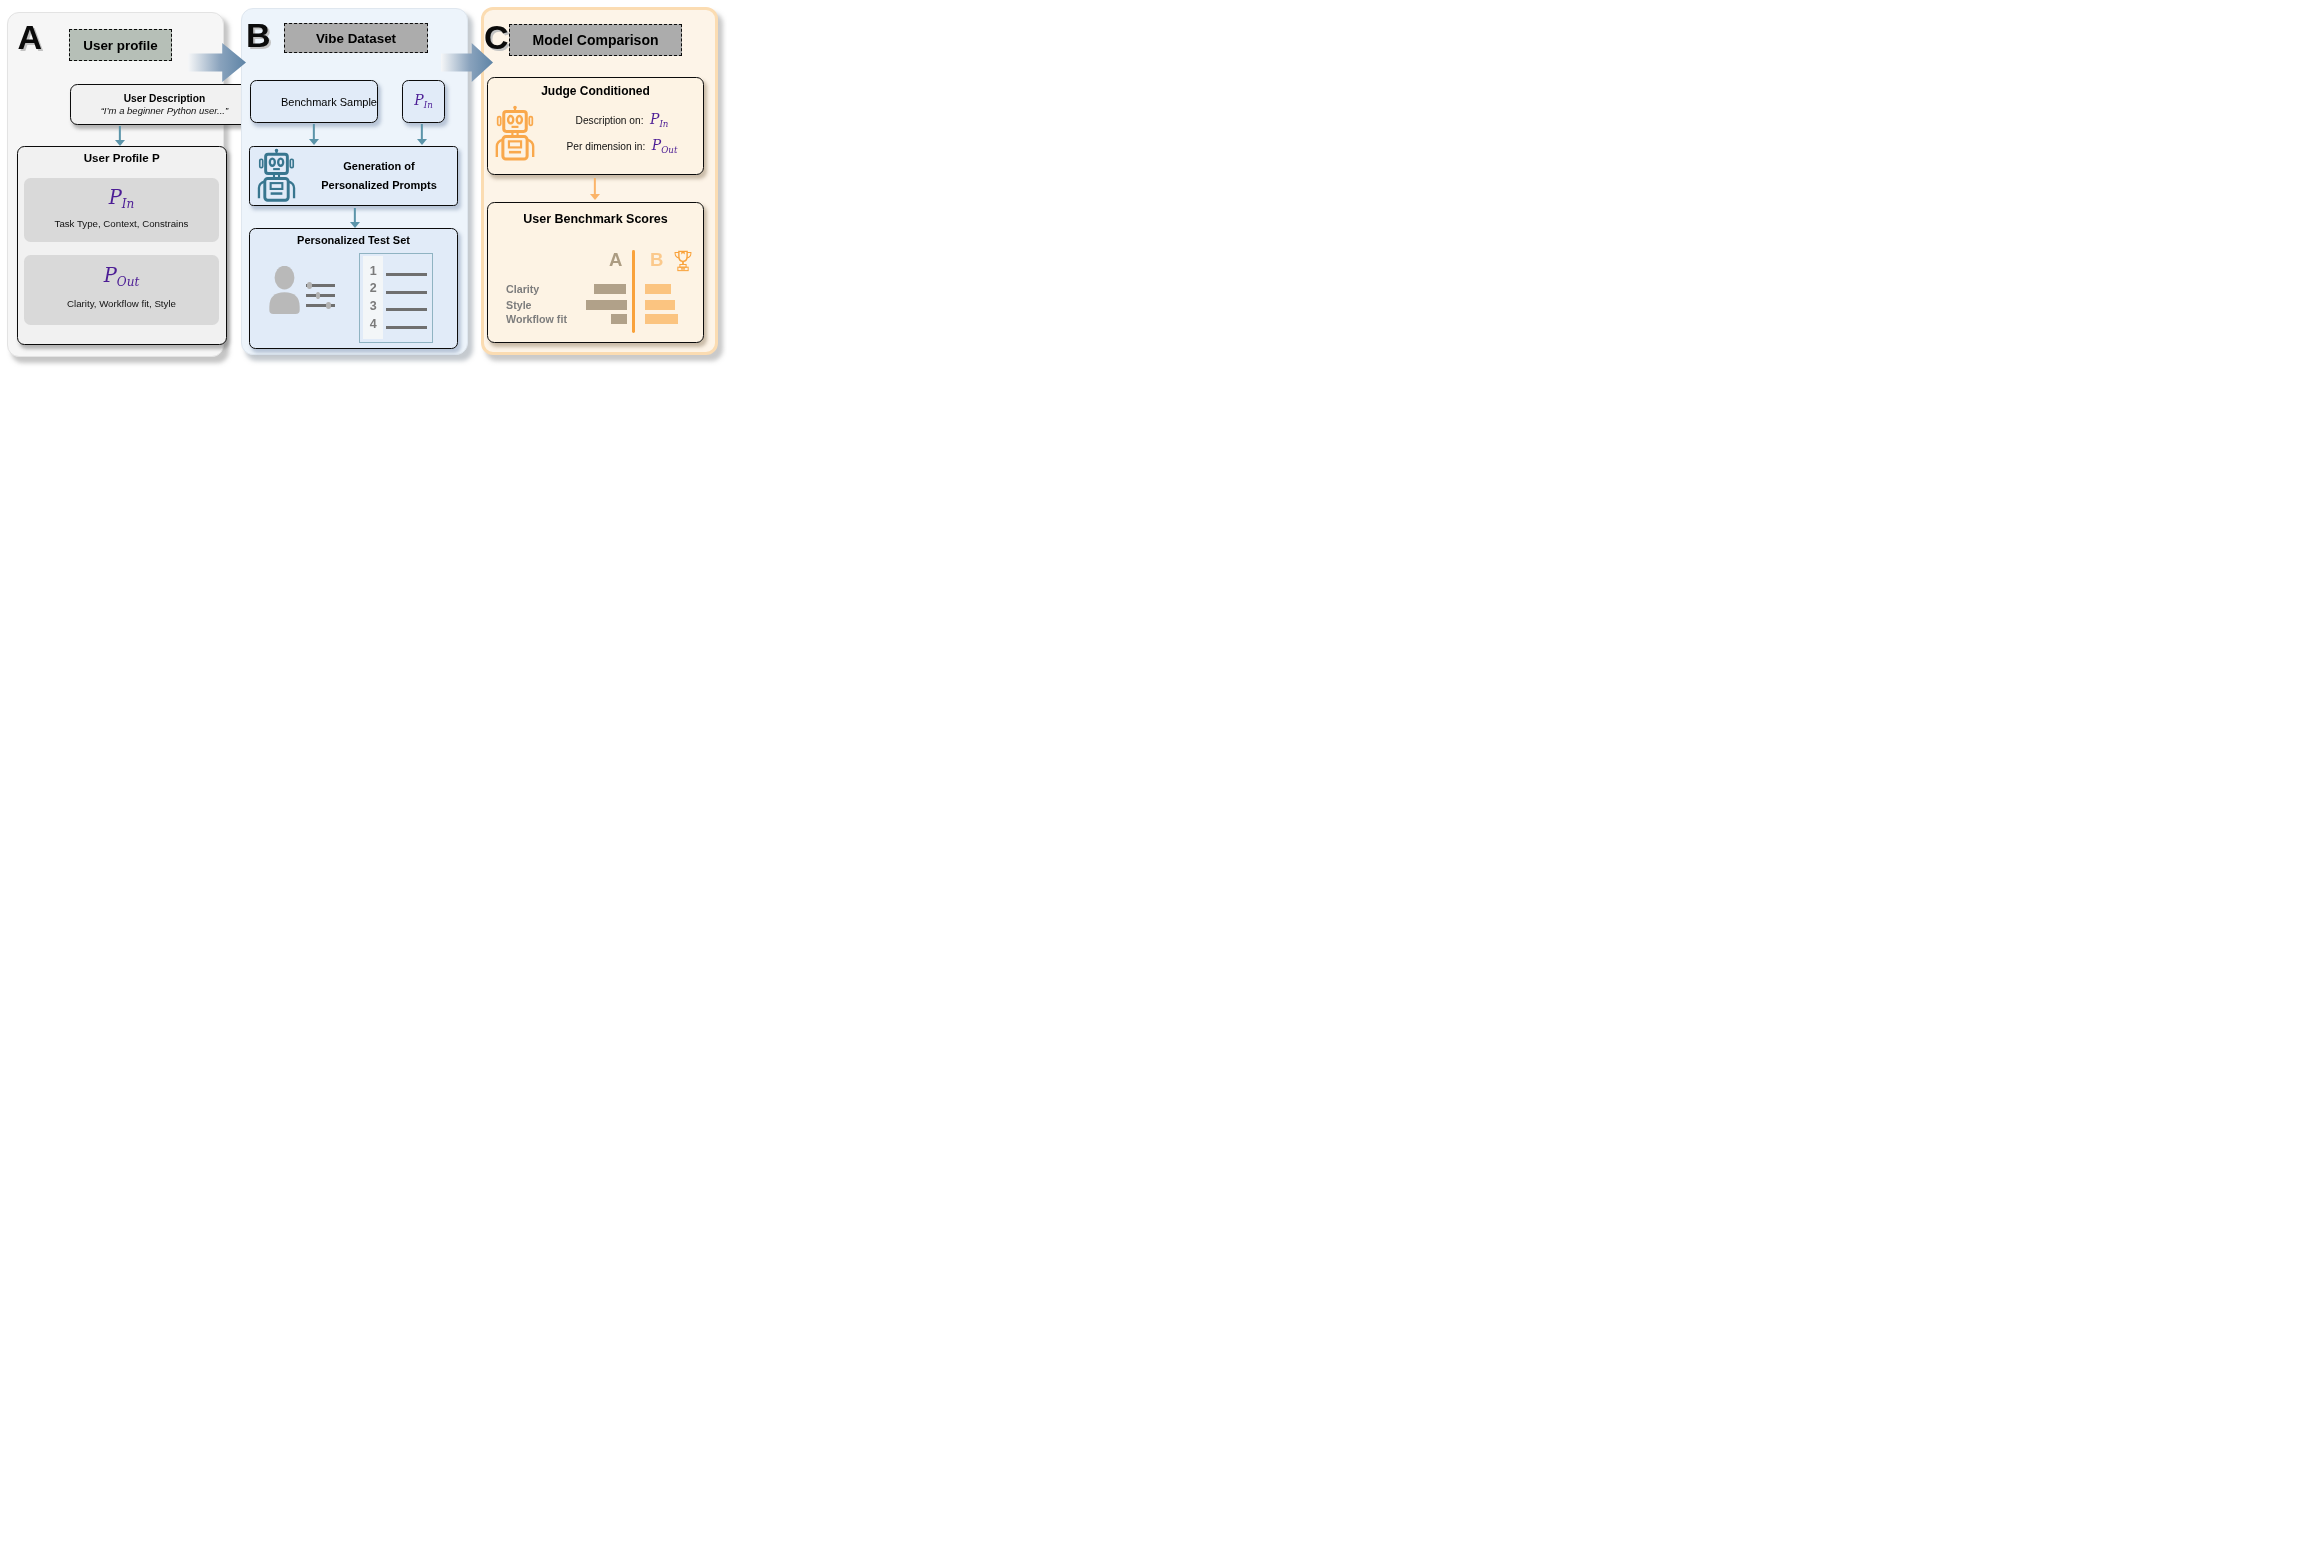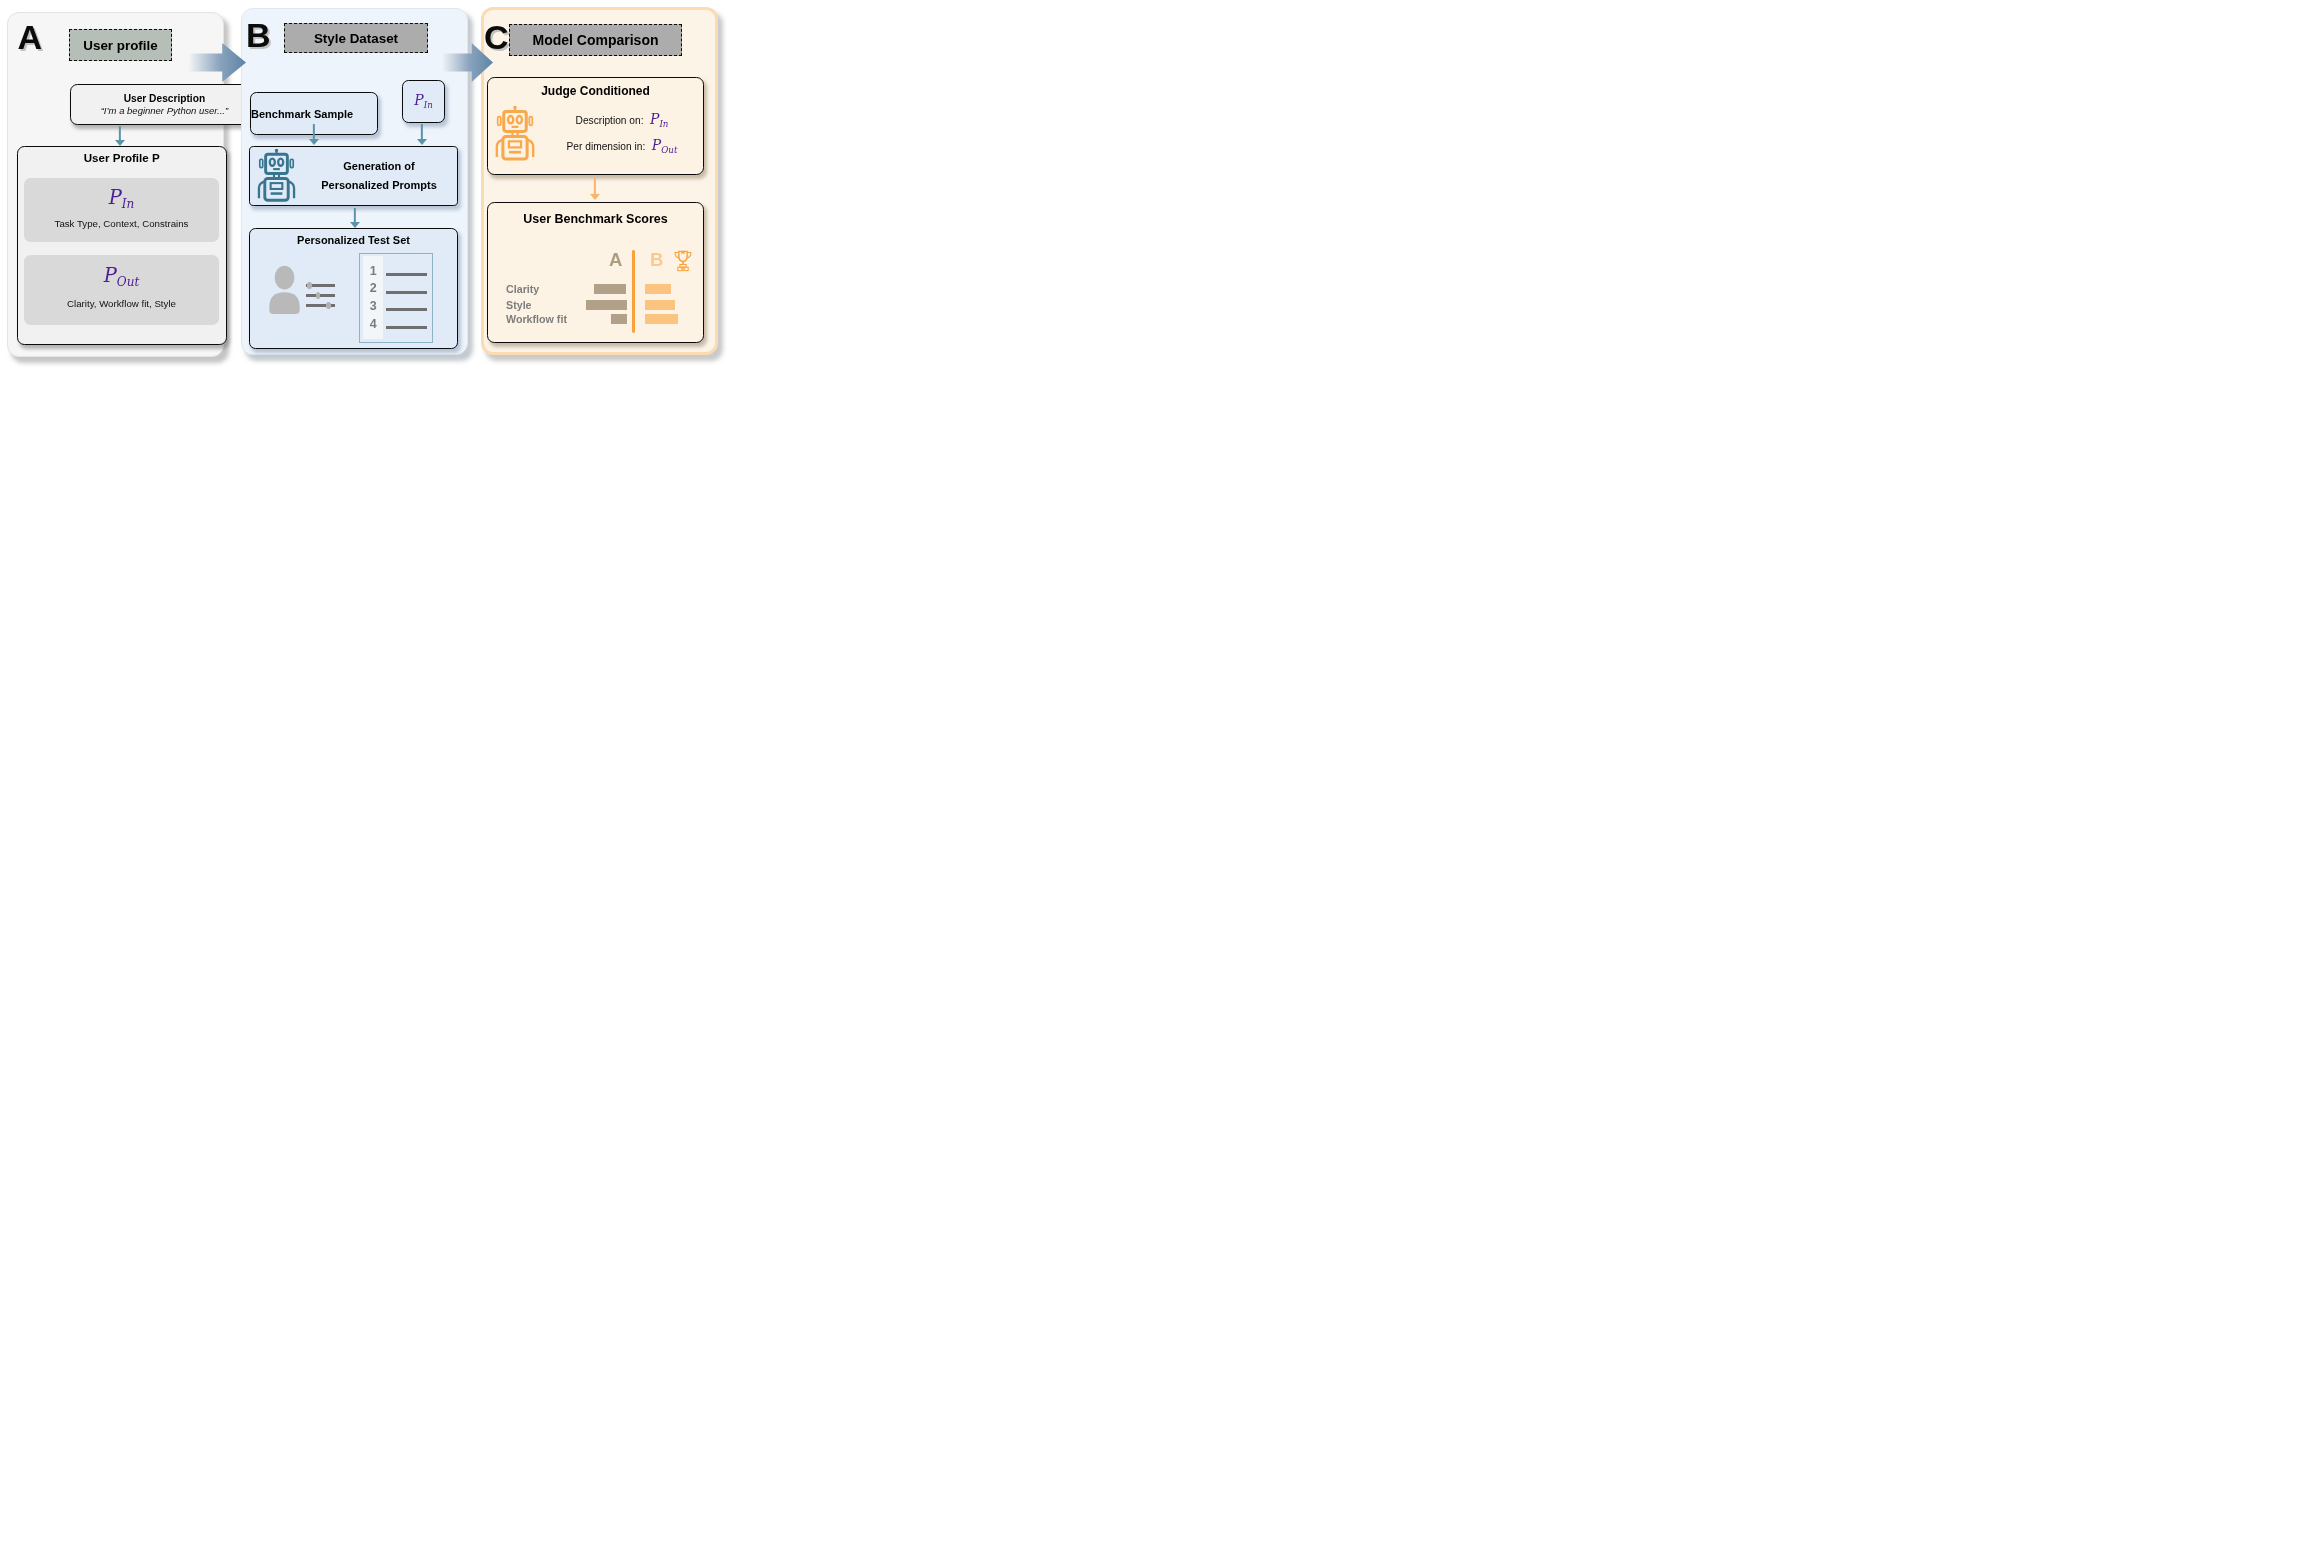--- a/index.html
+++ b/index.html
@@ -62,22 +62,22 @@
   .varrow .shaft { position:absolute; left:50%; transform:translateX(-50%);
                    top:0; width:2.3px; height:calc(100% - 5.6px); }
   .varrow .head  { position:absolute; left:50%; transform:translateX(-50%); bottom:0;
                    width:0; height:0; border-left:5.1px solid transparent; border-right:5.1px solid transparent; }
   .varrow.teal .shaft { background:#5b94a9; }
   .varrow.teal .head  { border-top:6px solid #5b94a9; }
   .varrow.orange .shaft { background:#fbb469; }
   .varrow.orange .head  { border-top:6px solid #fbb469; }
 
   
-  .bench-box { left:250px; top:92px; width:128px; height:43px; border-radius:6.5px;
-               display:flex; align-items:center; justify-content:flex-start; font-size:11px; font-weight:700; }
+  .bench-box { left:250px; top:80px; width:128px; height:43px; border-radius:6.5px;
+               display:flex; align-items:center; justify-content:flex-end; font-size:11px; font-weight:400; }
   .pin-small { left:402px; top:80px; width:43px; height:43px; border-radius:6.5px;
                display:flex; align-items:center; justify-content:center; }
   .gen-box { left:249px; top:146px; width:209px; height:60px; border-radius:4.6px; }
   .gen-text { position:absolute; left:301px; top:146px; width:156px; height:60px;
               display:flex; flex-direction:column; align-items:center; justify-content:center;
               font-size:11px; font-weight:700; line-height:1.72; color:#000; text-align:center; }
   .robot { position:absolute; }
   .robot-b { left:254px; top:148px; width:45px; height:56px; color:#38768f; }
   .robot-c { left:493px; top:105px; width:44px; height:58px; color:#f9a84c; }
 
@@ -153,21 +153,21 @@
     <div class="math-line" style="top:9.3px;">
       <span class="math" style="font-size:19.5px;"><span>P</span><span class="msub">Out</span></span>
     </div>
     <div class="items-line" style="top:43px;">Clarity, Workflow fit, Style</div>
   </div>
 
   <div class="panel panel-b"></div>
   <div class="big-arrow arrow-ab"></div>
   <div class="panel-letter letter-b">B</div>
   <div class="dashed-header header-b">
-    <span>Style Dataset</span>
+    <span>Vibe Dataset</span>
   </div>
 
   <div class="obox bluebox bench-box">
     <span>Benchmark Sample</span>
   </div>
   <div class="obox bluebox pin-small">
     <span class="math" style="font-size:14px;"><span>P</span><span class="msub">In</span></span>
   </div>
 
   <div class="varrow teal" style="left:309px; top:124px; height:21.3px;">

